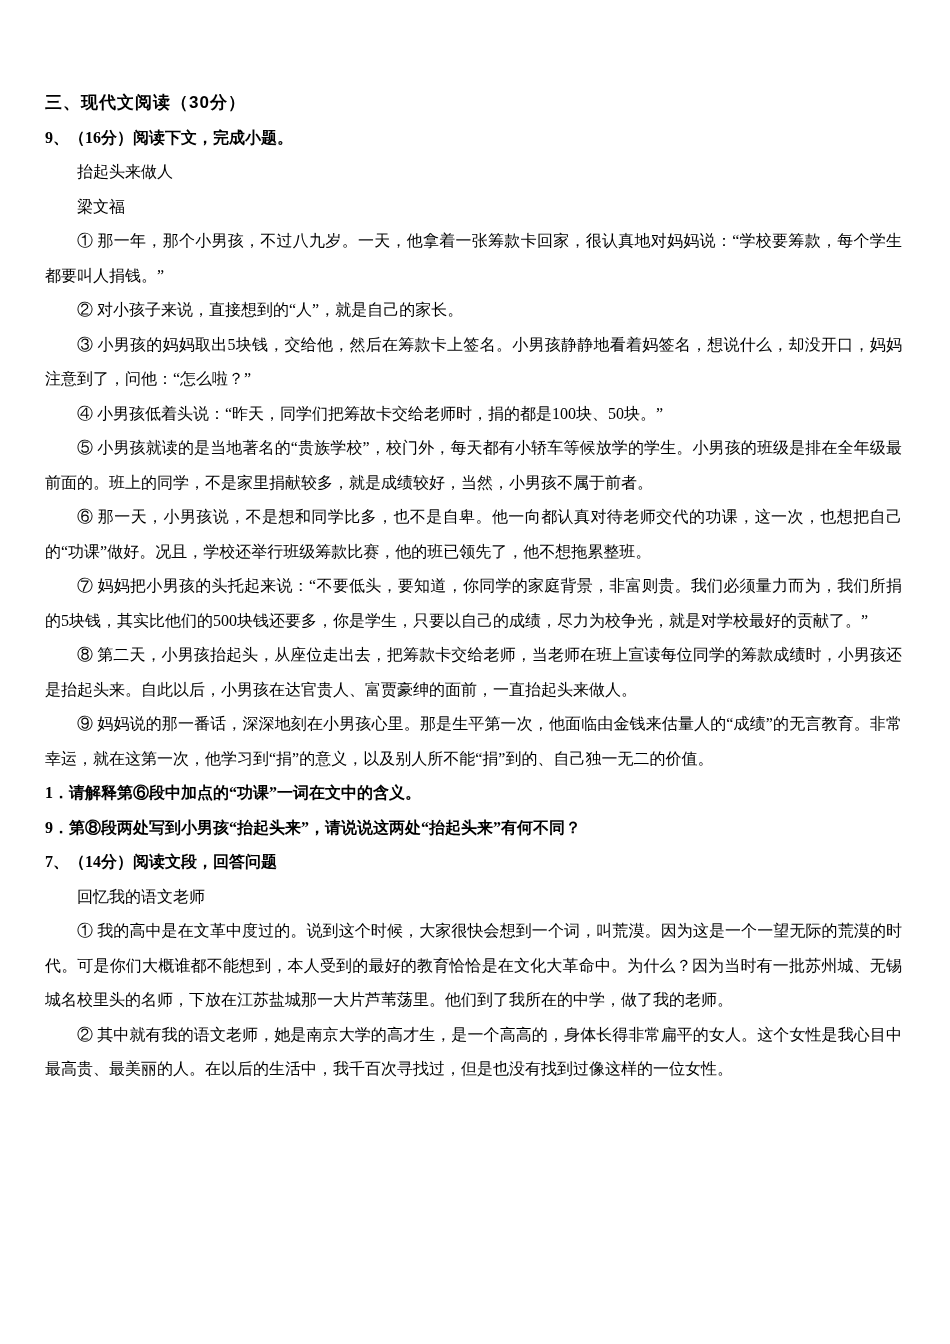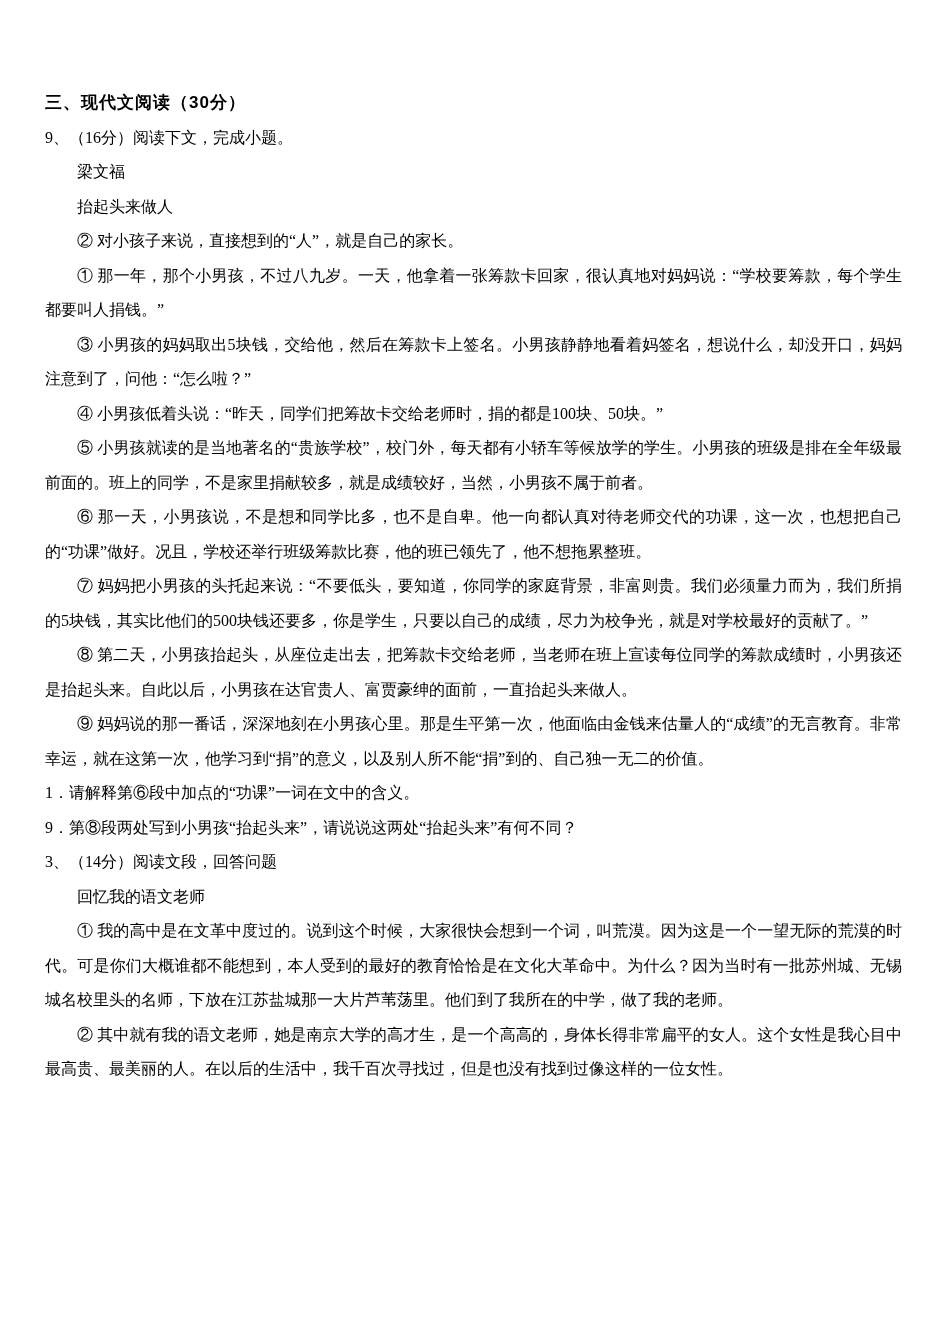--- a/index.html
+++ b/index.html
@@ -34,45 +34,46 @@
     letter-spacing: 1px;
   }
   .indent {
     text-indent: 2em;
   }
   .passage-title, .passage-author {
     text-align: left;
   }
   .subq, .q-heading {
     text-align: left;
+    font-weight: bold;
   }
 </style>
 </head>
 <body>
 
 <div class="page">
 
   <p class="section-header">三、现代文阅读（30分）</p>
 
   <p class="q-heading">9、（16分）阅读下文，完成小题。</p>
+  <p class="indent passage-title">抬起头来做人</p>
   <p class="indent passage-author">梁文福</p>
-  <p class="indent passage-title">抬起头来做人</p>
 
+  <p class="indent">① 那一年，那个小男孩，不过八九岁。一天，他拿着一张筹款卡回家，很认真地对妈妈说：“学校要筹款，每个学生都要叫人捐钱。”</p>
   <p class="indent">② 对小孩子来说，直接想到的“人”，就是自己的家长。</p>
-  <p class="indent">① 那一年，那个小男孩，不过八九岁。一天，他拿着一张筹款卡回家，很认真地对妈妈说：“学校要筹款，每个学生都要叫人捐钱。”</p>
   <p class="indent">③ 小男孩的妈妈取出5块钱，交给他，然后在筹款卡上签名。小男孩静静地看着妈签名，想说什么，却没开口，妈妈注意到了，问他：“怎么啦？”</p>
   <p class="indent">④ 小男孩低着头说：“昨天，同学们把筹故卡交给老师时，捐的都是100块、50块。”</p>
   <p class="indent">⑤ 小男孩就读的是当地著名的“贵族学校”，校门外，每天都有小轿车等候放学的学生。小男孩的班级是排在全年级最前面的。班上的同学，不是家里捐献较多，就是成绩较好，当然，小男孩不属于前者。</p>
   <p class="indent">⑥ 那一天，小男孩说，不是想和同学比多，也不是自卑。他一向都认真对待老师交代的功课，这一次，也想把自己的“功课”做好。况且，学校还举行班级筹款比赛，他的班已领先了，他不想拖累整班。</p>
   <p class="indent">⑦ 妈妈把小男孩的头托起来说：“不要低头，要知道，你同学的家庭背景，非富则贵。我们必须量力而为，我们所捐的5块钱，其实比他们的500块钱还要多，你是学生，只要以自己的成绩，尽力为校争光，就是对学校最好的贡献了。”</p>
   <p class="indent">⑧ 第二天，小男孩抬起头，从座位走出去，把筹款卡交给老师，当老师在班上宣读每位同学的筹款成绩时，小男孩还是抬起头来。自此以后，小男孩在达官贵人、富贾豪绅的面前，一直抬起头来做人。</p>
   <p class="indent">⑨ 妈妈说的那一番话，深深地刻在小男孩心里。那是生平第一次，他面临由金钱来估量人的“成绩”的无言教育。非常幸运，就在这第一次，他学习到“捐”的意义，以及别人所不能“捐”到的、自己独一无二的价值。</p>
 
   <p class="subq">1．请解释第⑥段中加点的“功课”一词在文中的含义。</p>
   <p class="subq">9．第⑧段两处写到小男孩“抬起头来”，请说说这两处“抬起头来”有何不同？</p>
 
-  <p class="q-heading">3、（14分）阅读文段，回答问题</p>
+  <p class="q-heading">7、（14分）阅读文段，回答问题</p>
   <p class="indent passage-title">回忆我的语文老师</p>
 
   <p class="indent">① 我的高中是在文革中度过的。说到这个时候，大家很快会想到一个词，叫荒漠。因为这是一个一望无际的荒漠的时代。可是你们大概谁都不能想到，本人受到的最好的教育恰恰是在文化大革命中。为什么？因为当时有一批苏州城、无锡城名校里头的名师，下放在江苏盐城那一大片芦苇荡里。他们到了我所在的中学，做了我的老师。</p>
   <p class="indent">② 其中就有我的语文老师，她是南京大学的高才生，是一个高高的，身体长得非常扁平的女人。这个女性是我心目中最高贵、最美丽的人。在以后的生活中，我千百次寻找过，但是也没有找到过像这样的一位女性。</p>
 
 </div>
 
 </body></html>

